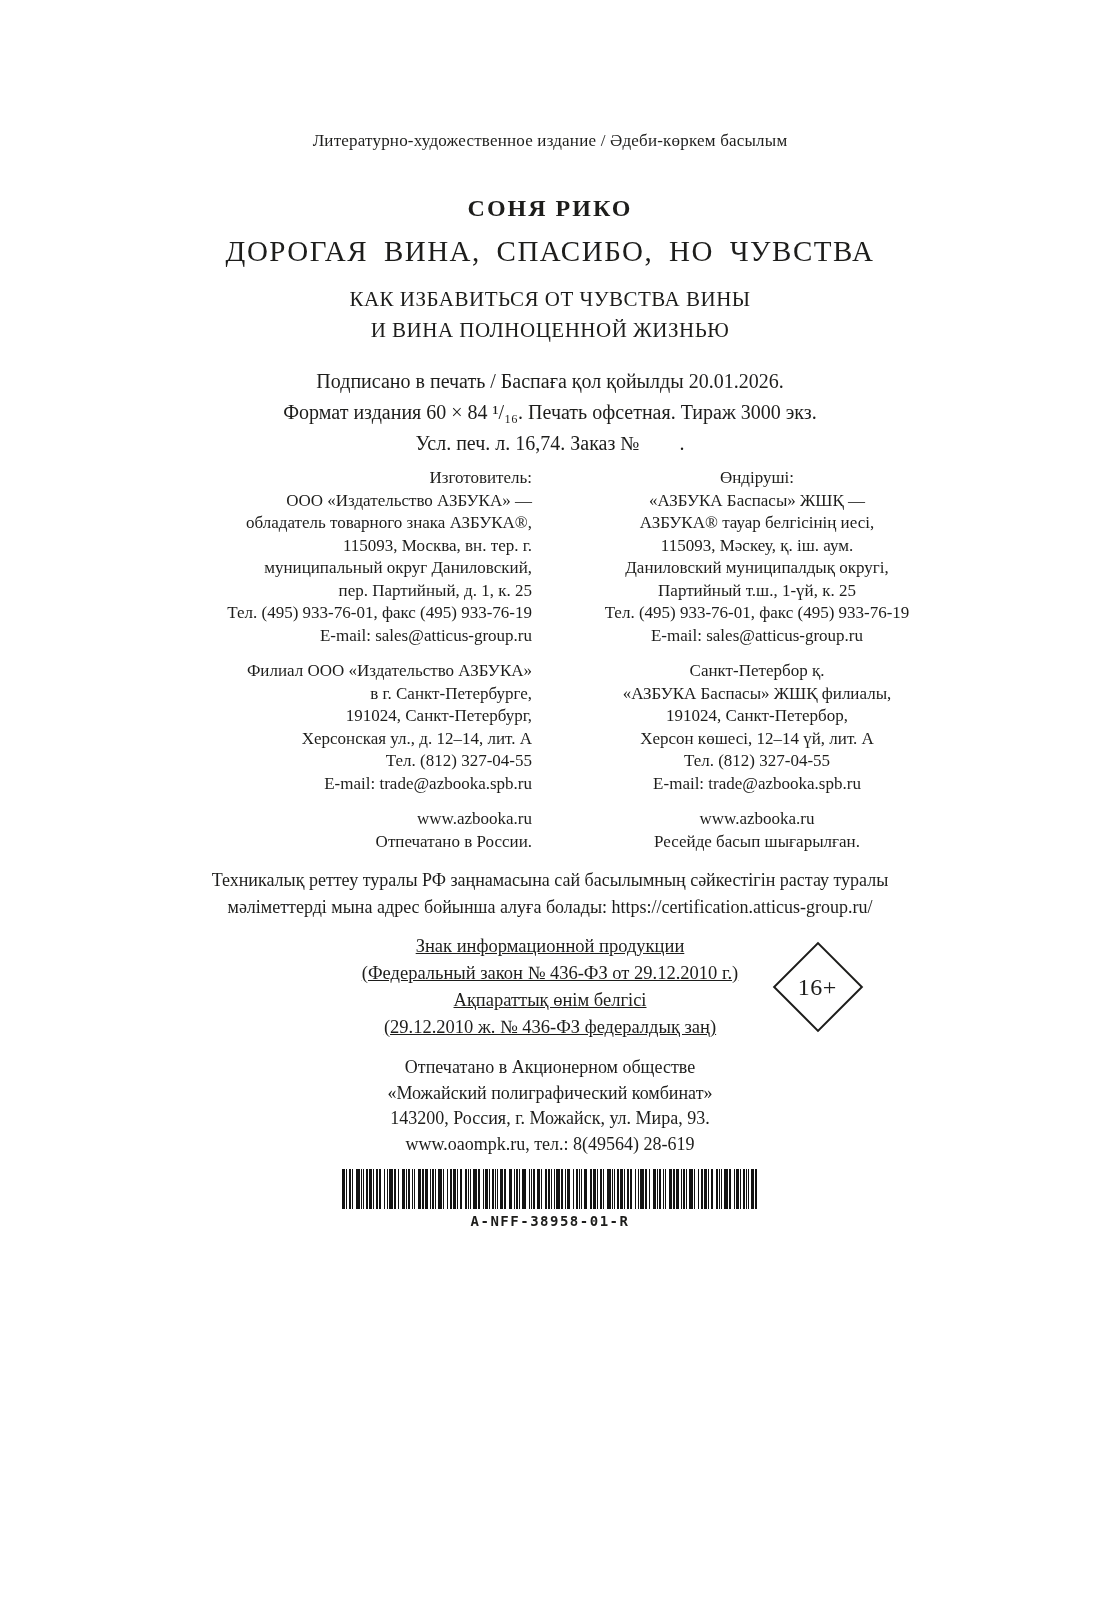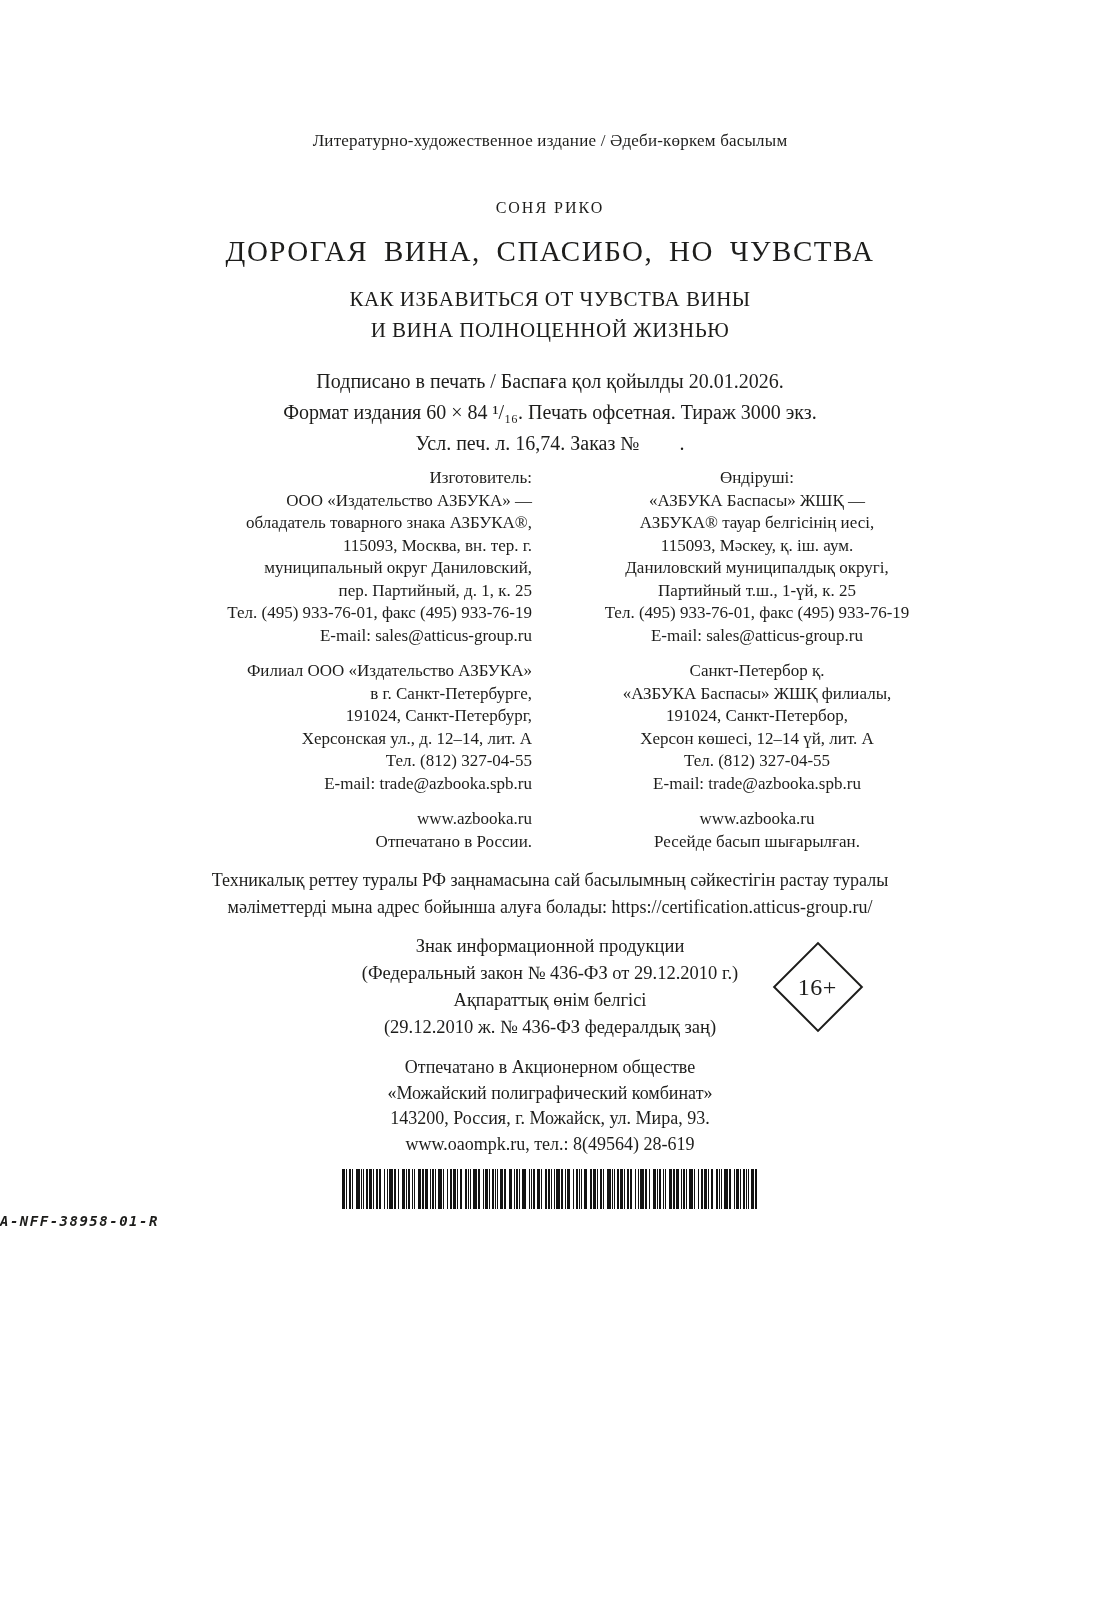--- a/index.html
+++ b/index.html
@@ -15,23 +15,24 @@
     overflow: hidden;
     padding-top: 118px;
   }
   .center { text-align: center; }
   .multiline { white-space: pre-line; }
 
   .edition-line { font-size: 17px; line-height: 22px; letter-spacing: 0.2px; }
 
   .author {
     margin-top: 44px;
-    font-size: 16px;
+    font-size: 24px;
     line-height: 24px;
     letter-spacing: 2px;
+    font-weight: bold;
   }
 
   .book-title {
     margin-top: 12px;
     font-size: 29px;
     line-height: 38px;
     font-weight: normal;
     letter-spacing: 1.5px;
     word-spacing: 7px;
   }
@@ -68,21 +69,21 @@
   .imprint .col-kz { text-align: center; }
   .imprint .blk { margin-bottom: 13px; }
   .imprint .blk:last-child { margin-bottom: 0; }
 
   .certification {
     margin-top: 14px;
     font-size: 18px;
     line-height: 27px;
   }
 
-  .info-sign-wrap { position: relative; margin-top: 12px; }
+  .info-sign-wrap { position: relative; margin-top: 12px; text-decoration: underline; }
   .info-sign { font-size: 18.5px; line-height: 27px; }
 
   .age-badge {
     position: absolute;
     left: 786px;
     top: 22px;
     width: 64px;
     height: 64px;
     border: 2px solid #1d1d1b;
     background: #ffffff;
@@ -96,21 +97,21 @@
     font-size: 24px;
     letter-spacing: 0.5px;
   }
 
   .printed-at {
     margin-top: 14px;
     font-size: 18px;
     line-height: 25.5px;
   }
 
-  .barcode-wrap { margin-top: 12px; text-align: left; font-style: italic; }
+  .barcode-wrap { margin-top: 12px; text-align: center; }
   .barcode { display: block; margin: 0 auto; }
   .barcode-code {
     margin-top: 4px;
     font-family: "DejaVu Sans Mono", monospace;
     font-size: 14px;
     font-weight: bold;
     letter-spacing: 1.5px;
   }
 </style>
 </head>

